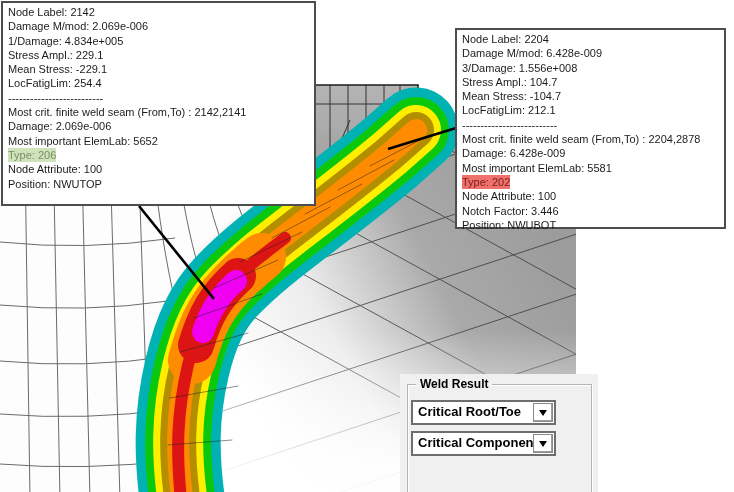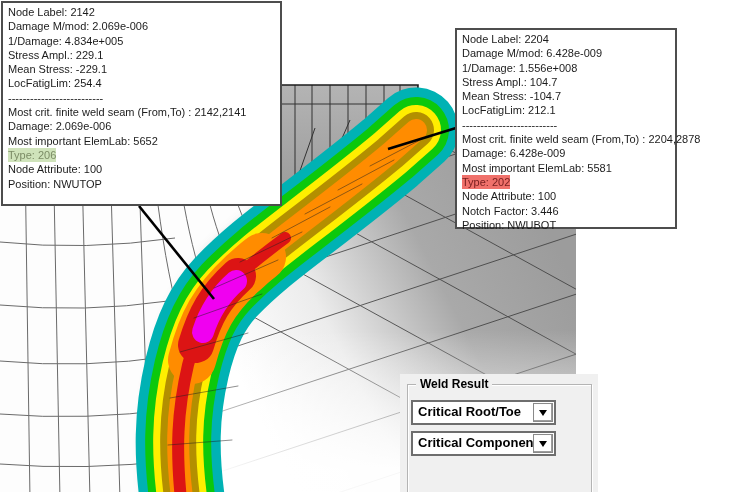--- a/index.html
+++ b/index.html
@@ -5,22 +5,22 @@
   html,body{margin:0;padding:0;}
   body{width:734px;height:492px;overflow:hidden;background:#ffffff;
        font-family:"Liberation Sans", sans-serif;position:relative;}
   #stage{position:absolute;inset:0;width:734px;height:492px;}
   svg{position:absolute;left:0;top:0;}
 
   
   .callout{position:absolute;background:#ffffff;border:2px solid #4d4d4d;
            font-size:11px;line-height:14.3px;color:#1c1c1c;
            padding:2px 0 0 5px;box-sizing:border-box;z-index:6;}
-  .callout-left{left:1px;top:1px;width:281px;height:205px;}
-  .callout-right{left:455px;top:28px;width:222px;height:201px;}
+  .callout-left{left:1px;top:1px;width:315px;height:205px;}
+  .callout-right{left:455px;top:28px;width:271px;height:201px;}
   .cl-line{white-space:nowrap;}
   .cl-text{display:inline-block;}
   .hl-green{background:var(--highlight_green_bg);color:var(--highlight_green_text);}
   .hl-red{background:var(--highlight_red_bg);color:var(--highlight_red_text);}
 
   
   .panel{position:absolute;left:400px;top:362px;width:198px;height:130px;
          background:var(--panel_bg);z-index:5;margin-top:12px;}
   .groupbox{position:absolute;left:7px;top:10px;right:6px;bottom:4px;
             border:1px solid #b4b4b4;box-shadow:1px 1px 0 #ffffff, inset 1px 1px 0 #ffffff;}
@@ -222,21 +222,21 @@
 
     <div class="cl-line">
       <span class="cl-text">Node Label: 2204</span>
     </div>
 
     <div class="cl-line">
       <span class="cl-text">Damage M/mod: 6.428e-009</span>
     </div>
 
     <div class="cl-line">
-      <span class="cl-text">1/Damage: 1.556e+008</span>
+      <span class="cl-text">3/Damage: 1.556e+008</span>
     </div>
 
     <div class="cl-line">
       <span class="cl-text">Stress Ampl.: 104.7</span>
     </div>
 
     <div class="cl-line">
       <span class="cl-text">Mean Stress: -104.7</span>
     </div>
 

